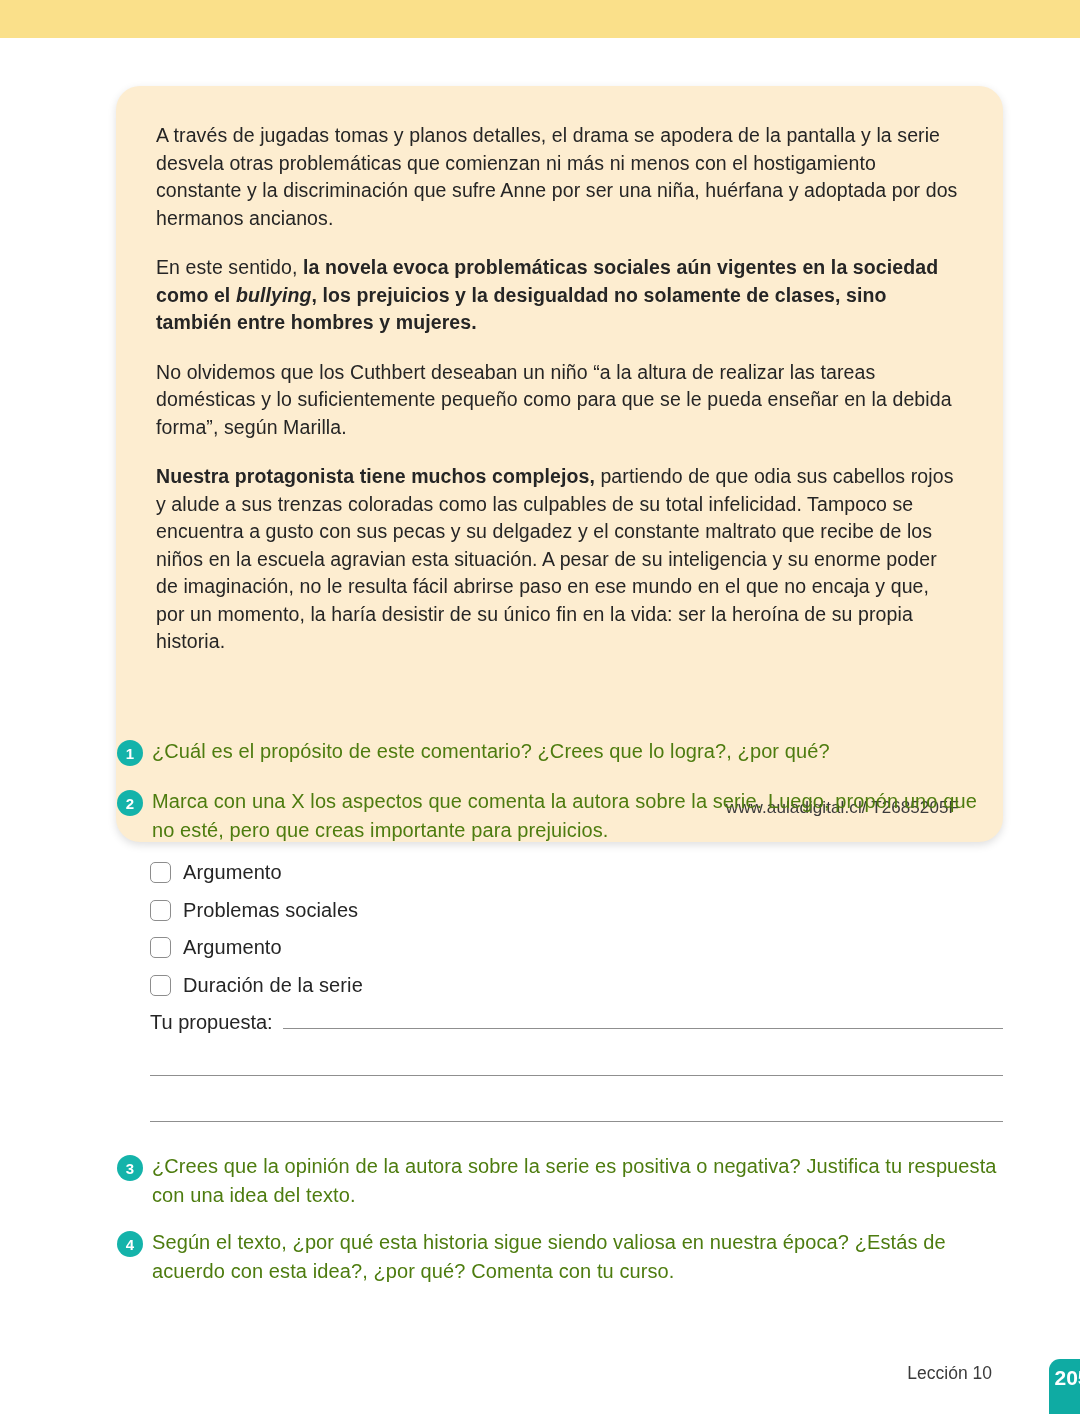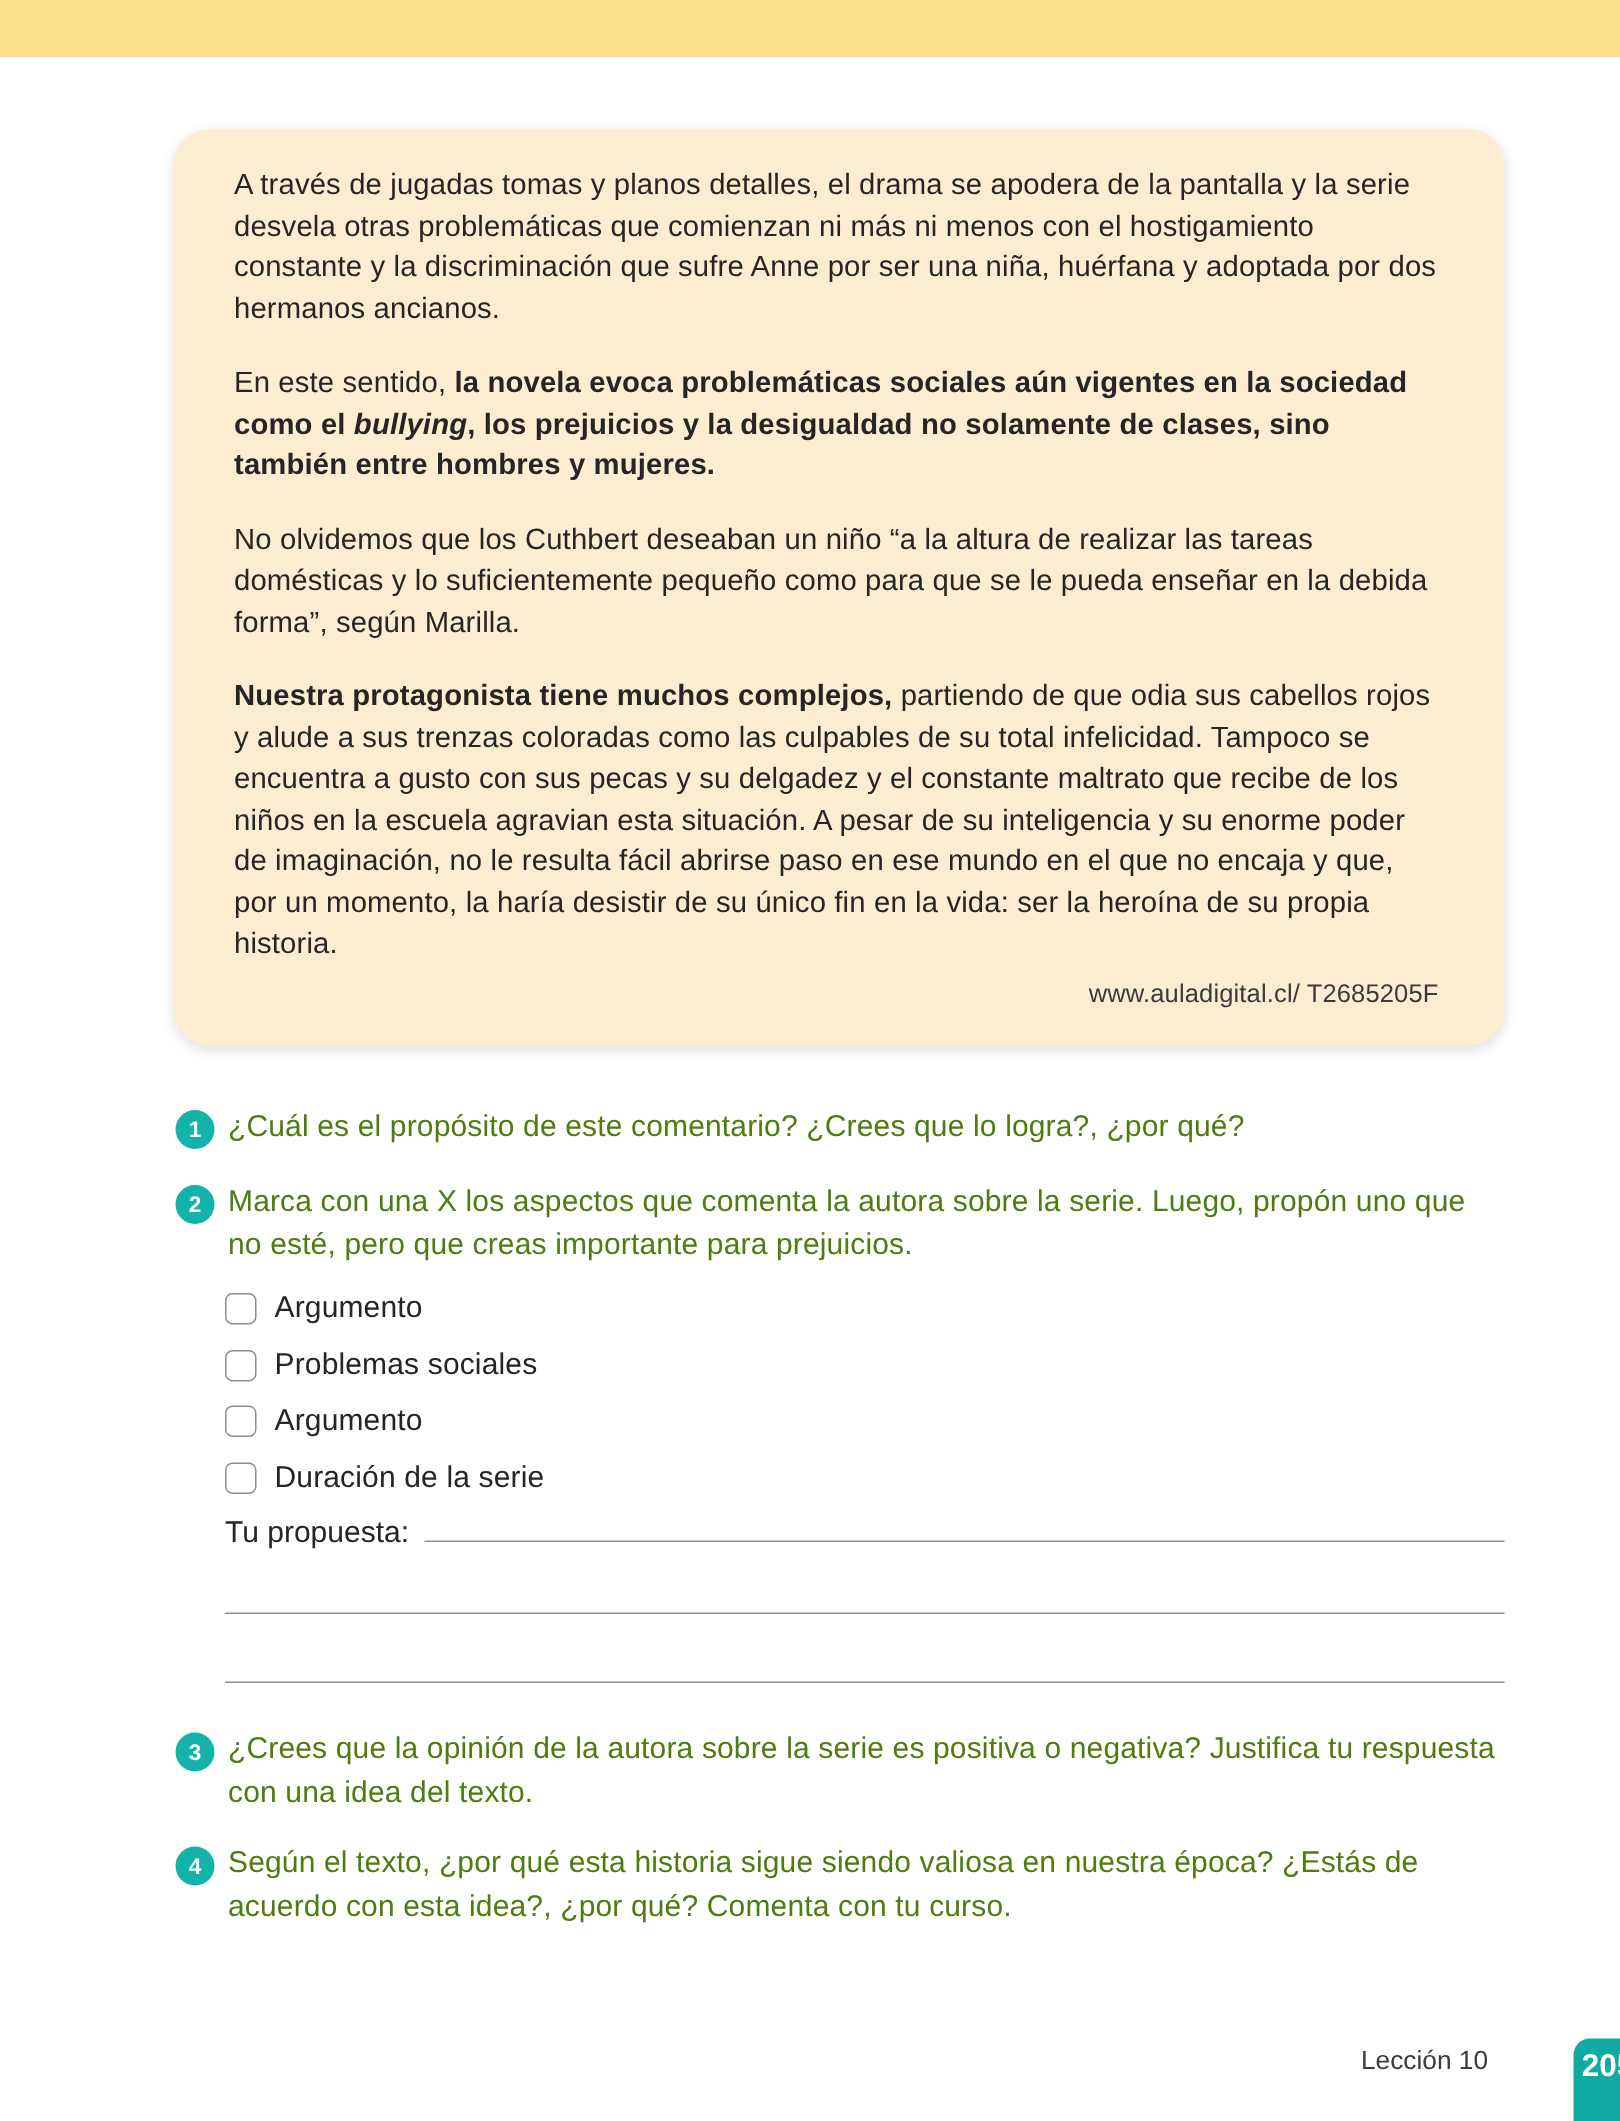--- a/index.html
+++ b/index.html
@@ -25,25 +25,25 @@
     height: 38px;
     background: #fae08a;
   }
 
   
   .reading-box {
     position: absolute;
     left: 116px;
     top: 86px;
     width: 887px;
-    height: 611px;
+    height: 756px;
     background: #fdedd0;
     border-radius: 24px;
     box-sizing: border-box;
-    padding: 24px 44px 18px 40px;
+    padding: 36px 44px 18px 40px;
     box-shadow: 0 3px 9px rgba(0, 0, 0, 0.13);
   }
   .reading-box p {
     margin: 0 0 22px 0;
     font-size: 19.5px;
     line-height: 27.5px;
     color: #252525;
     letter-spacing: 0.1px;
   }
   .reading-box p:last-of-type {

